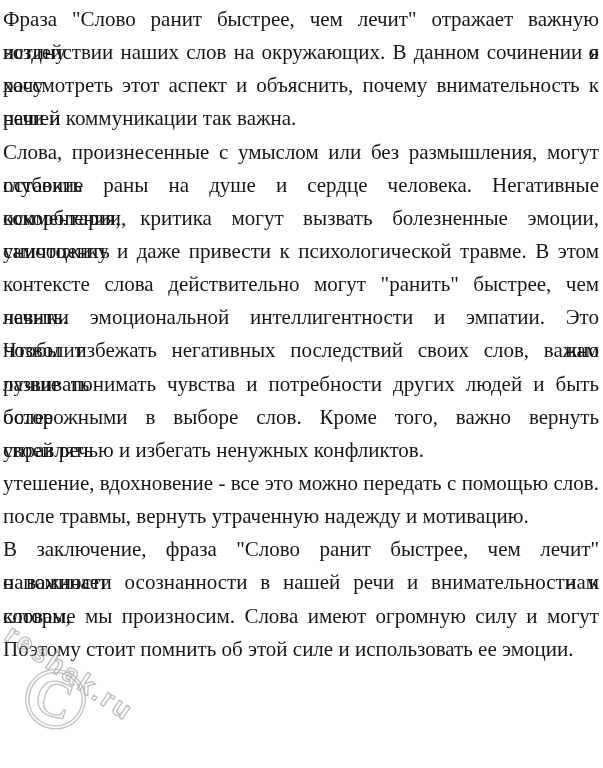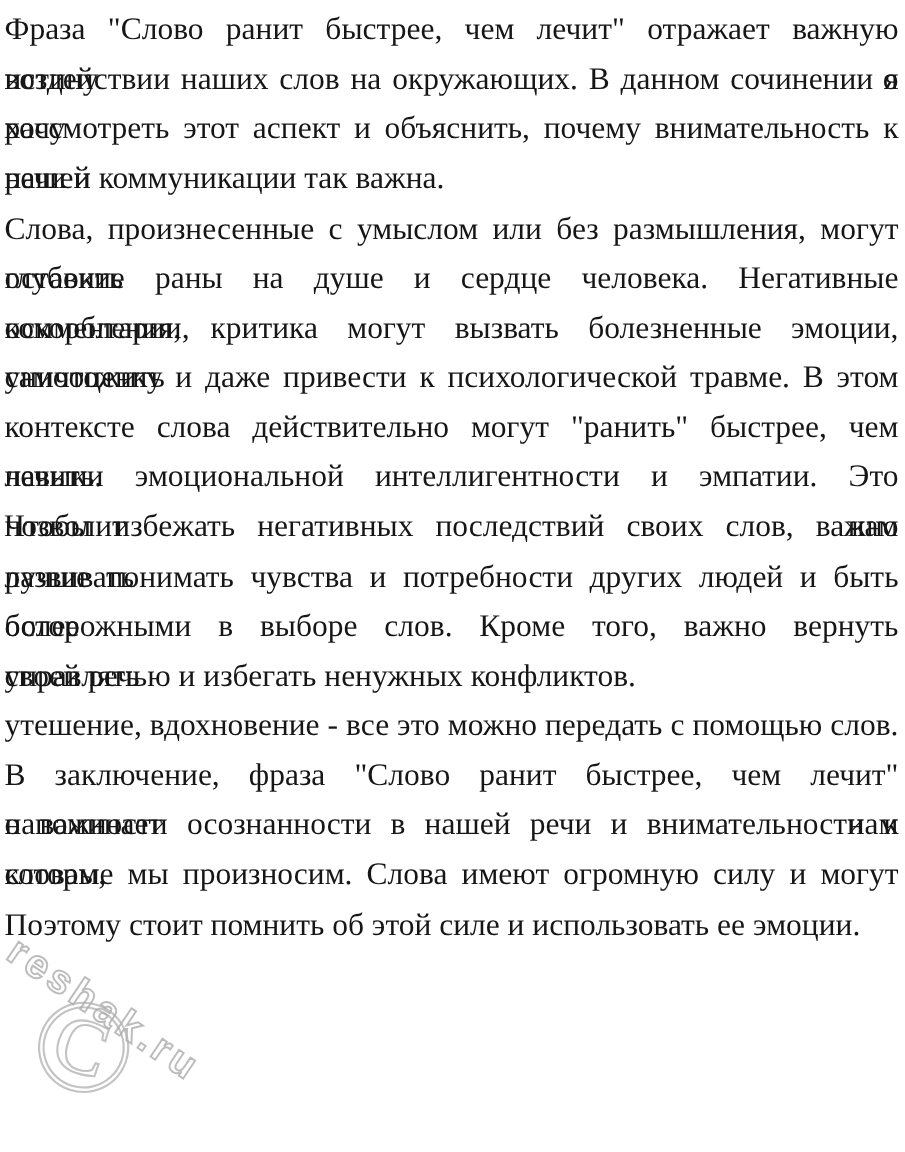--- a/index.html
+++ b/index.html
@@ -92,20 +92,21 @@
   <div class="para">
     <div class="line">навыки эмоциональной интеллигентности и эмпатии. Это позволит нам</div>
     <div class="line">Чтобы избежать негативных последствий своих слов, важно развивать</div>
     <div class="line">лучше понимать чувства и потребности других людей и быть более</div>
     <div class="line">осторожными в выборе слов. Кроме того, важно вернуть управлять</div>
     <div class="line last">своей речью и избегать ненужных конфликтов.</div>
   </div>
 
   <div class="para">
     <div class="line">утешение, вдохновение - все это можно передать с помощью слов.</div>
+    <div class="line last">после травмы, вернуть утраченную надежду и мотивацию.</div>
   </div>
 
   <div class="para">
     <div class="line">В заключение, фраза "Слово ранит быстрее, чем лечит" напоминает нам</div>
     <div class="line">о важности осознанности в нашей речи и внимательности к словам,</div>
     <div class="line">которые мы произносим. Слова имеют огромную силу и могут</div>
     <div class="line last">Поэтому стоит помнить об этой силе и использовать ее эмоции.</div>
   </div>
 
   <div class="watermark">

